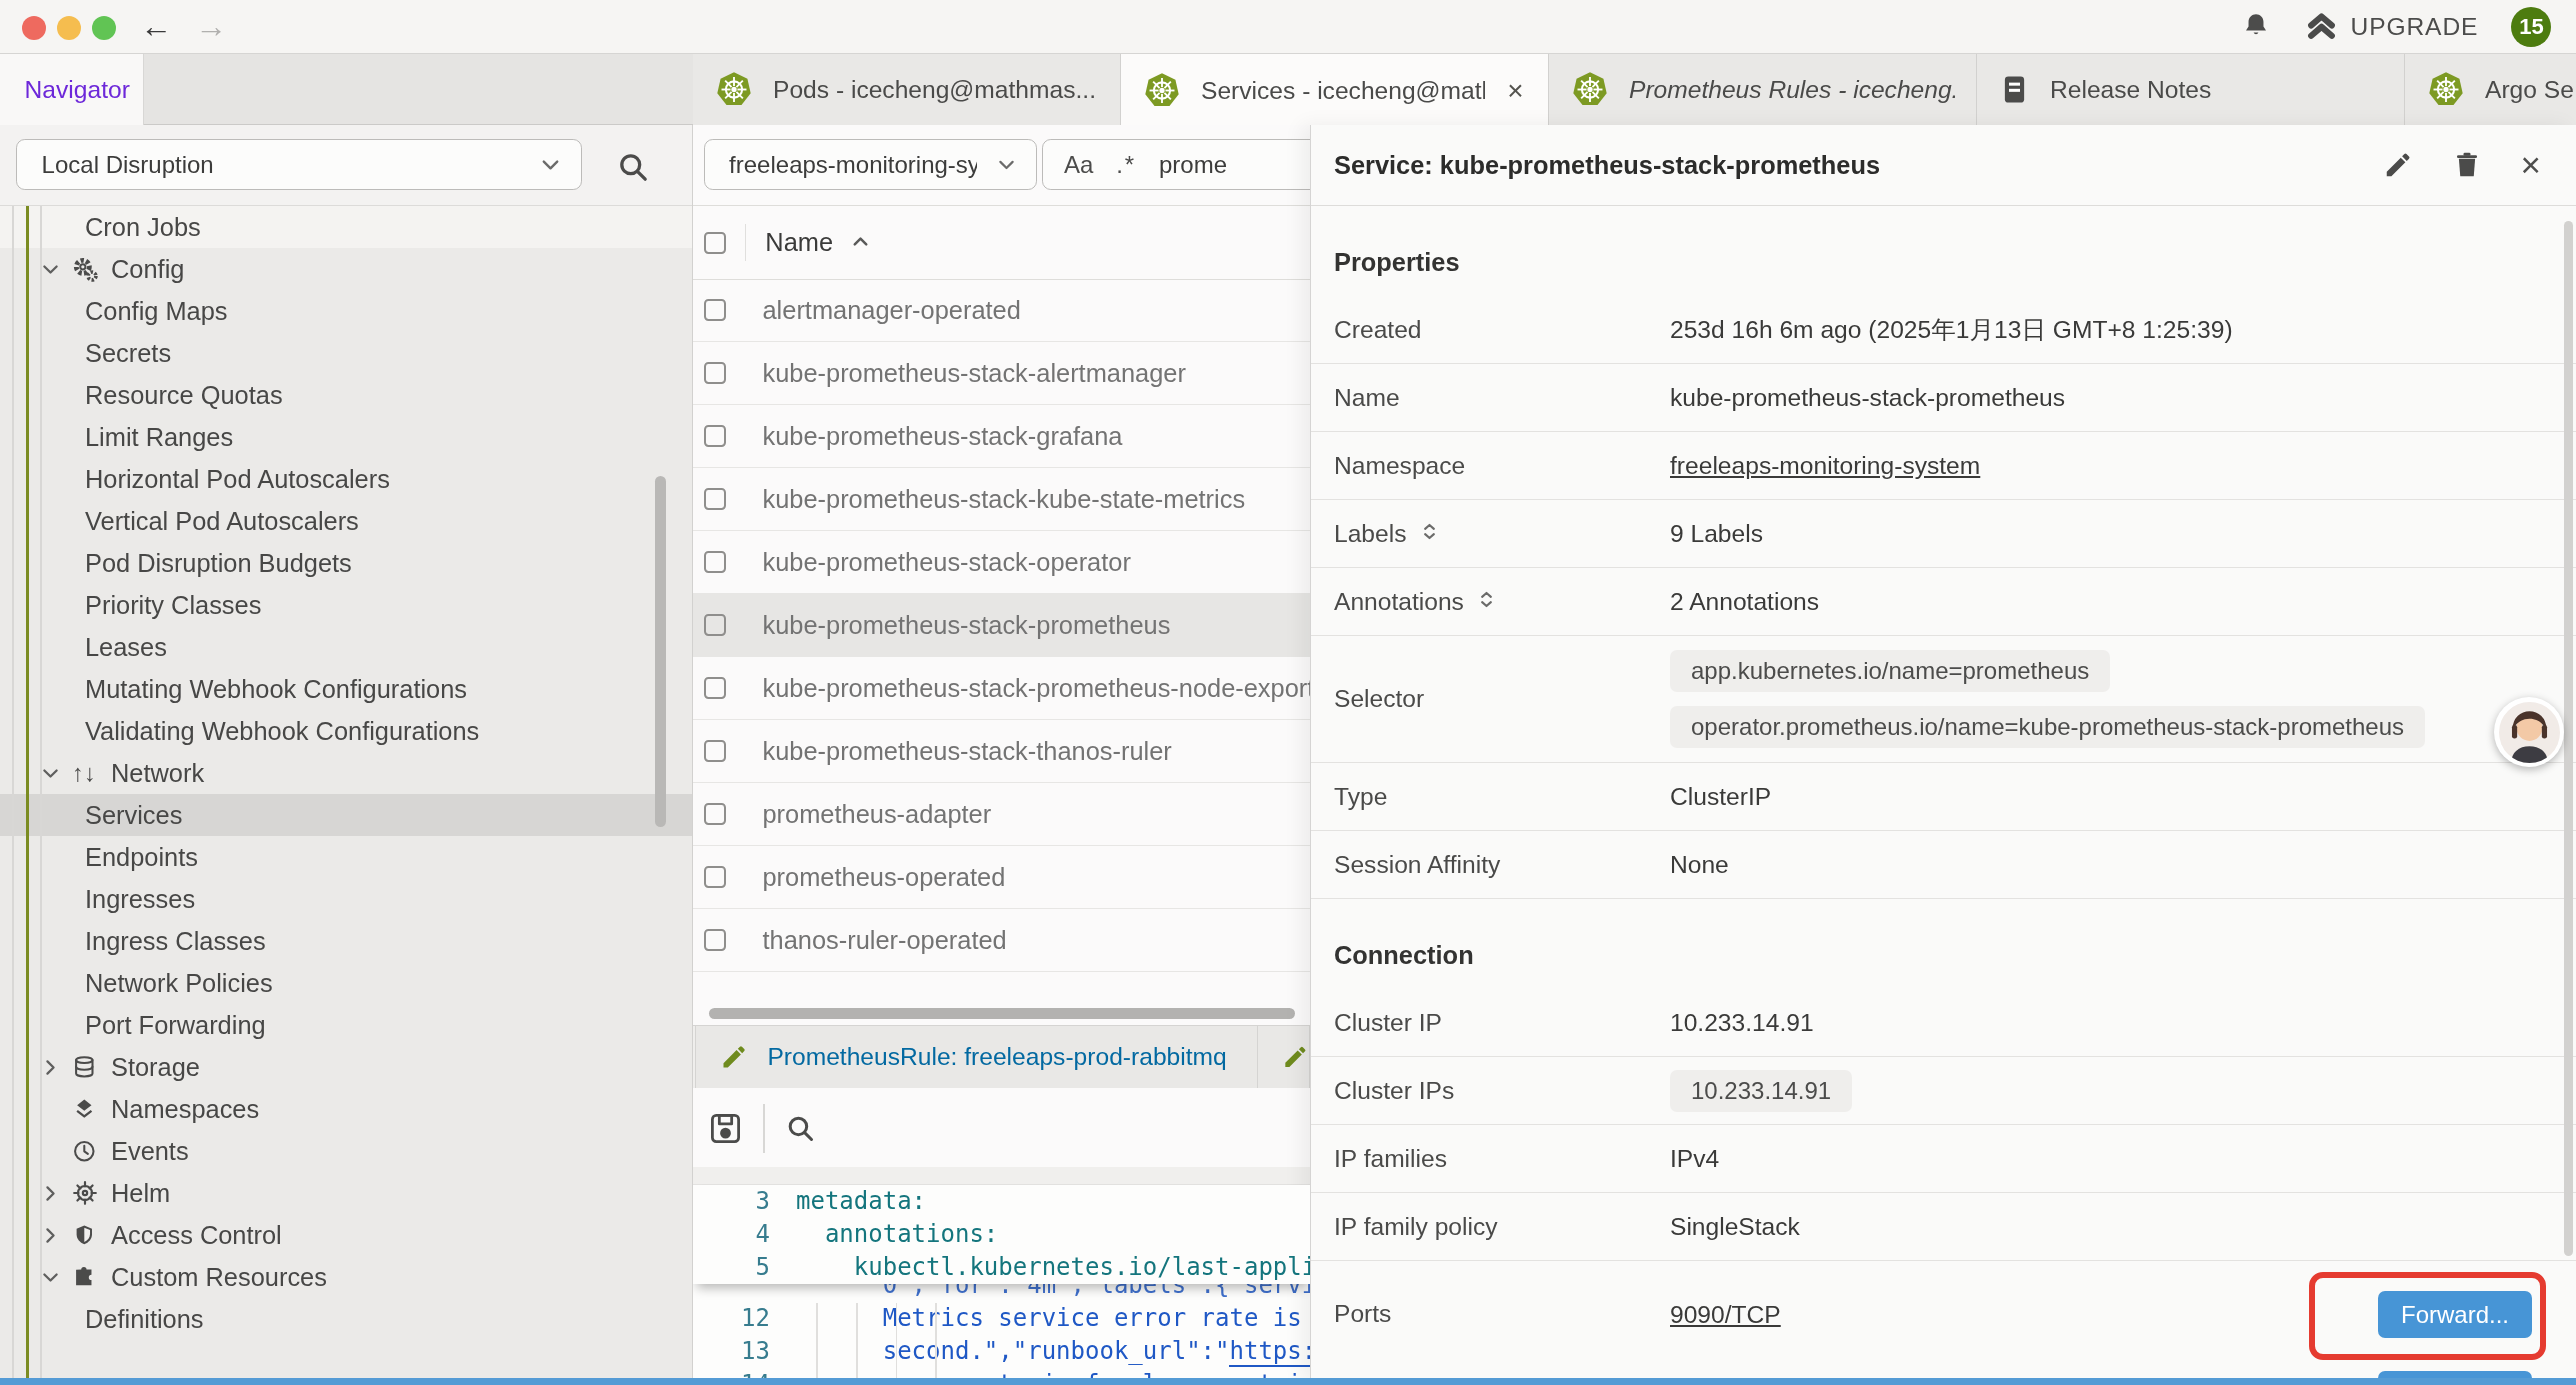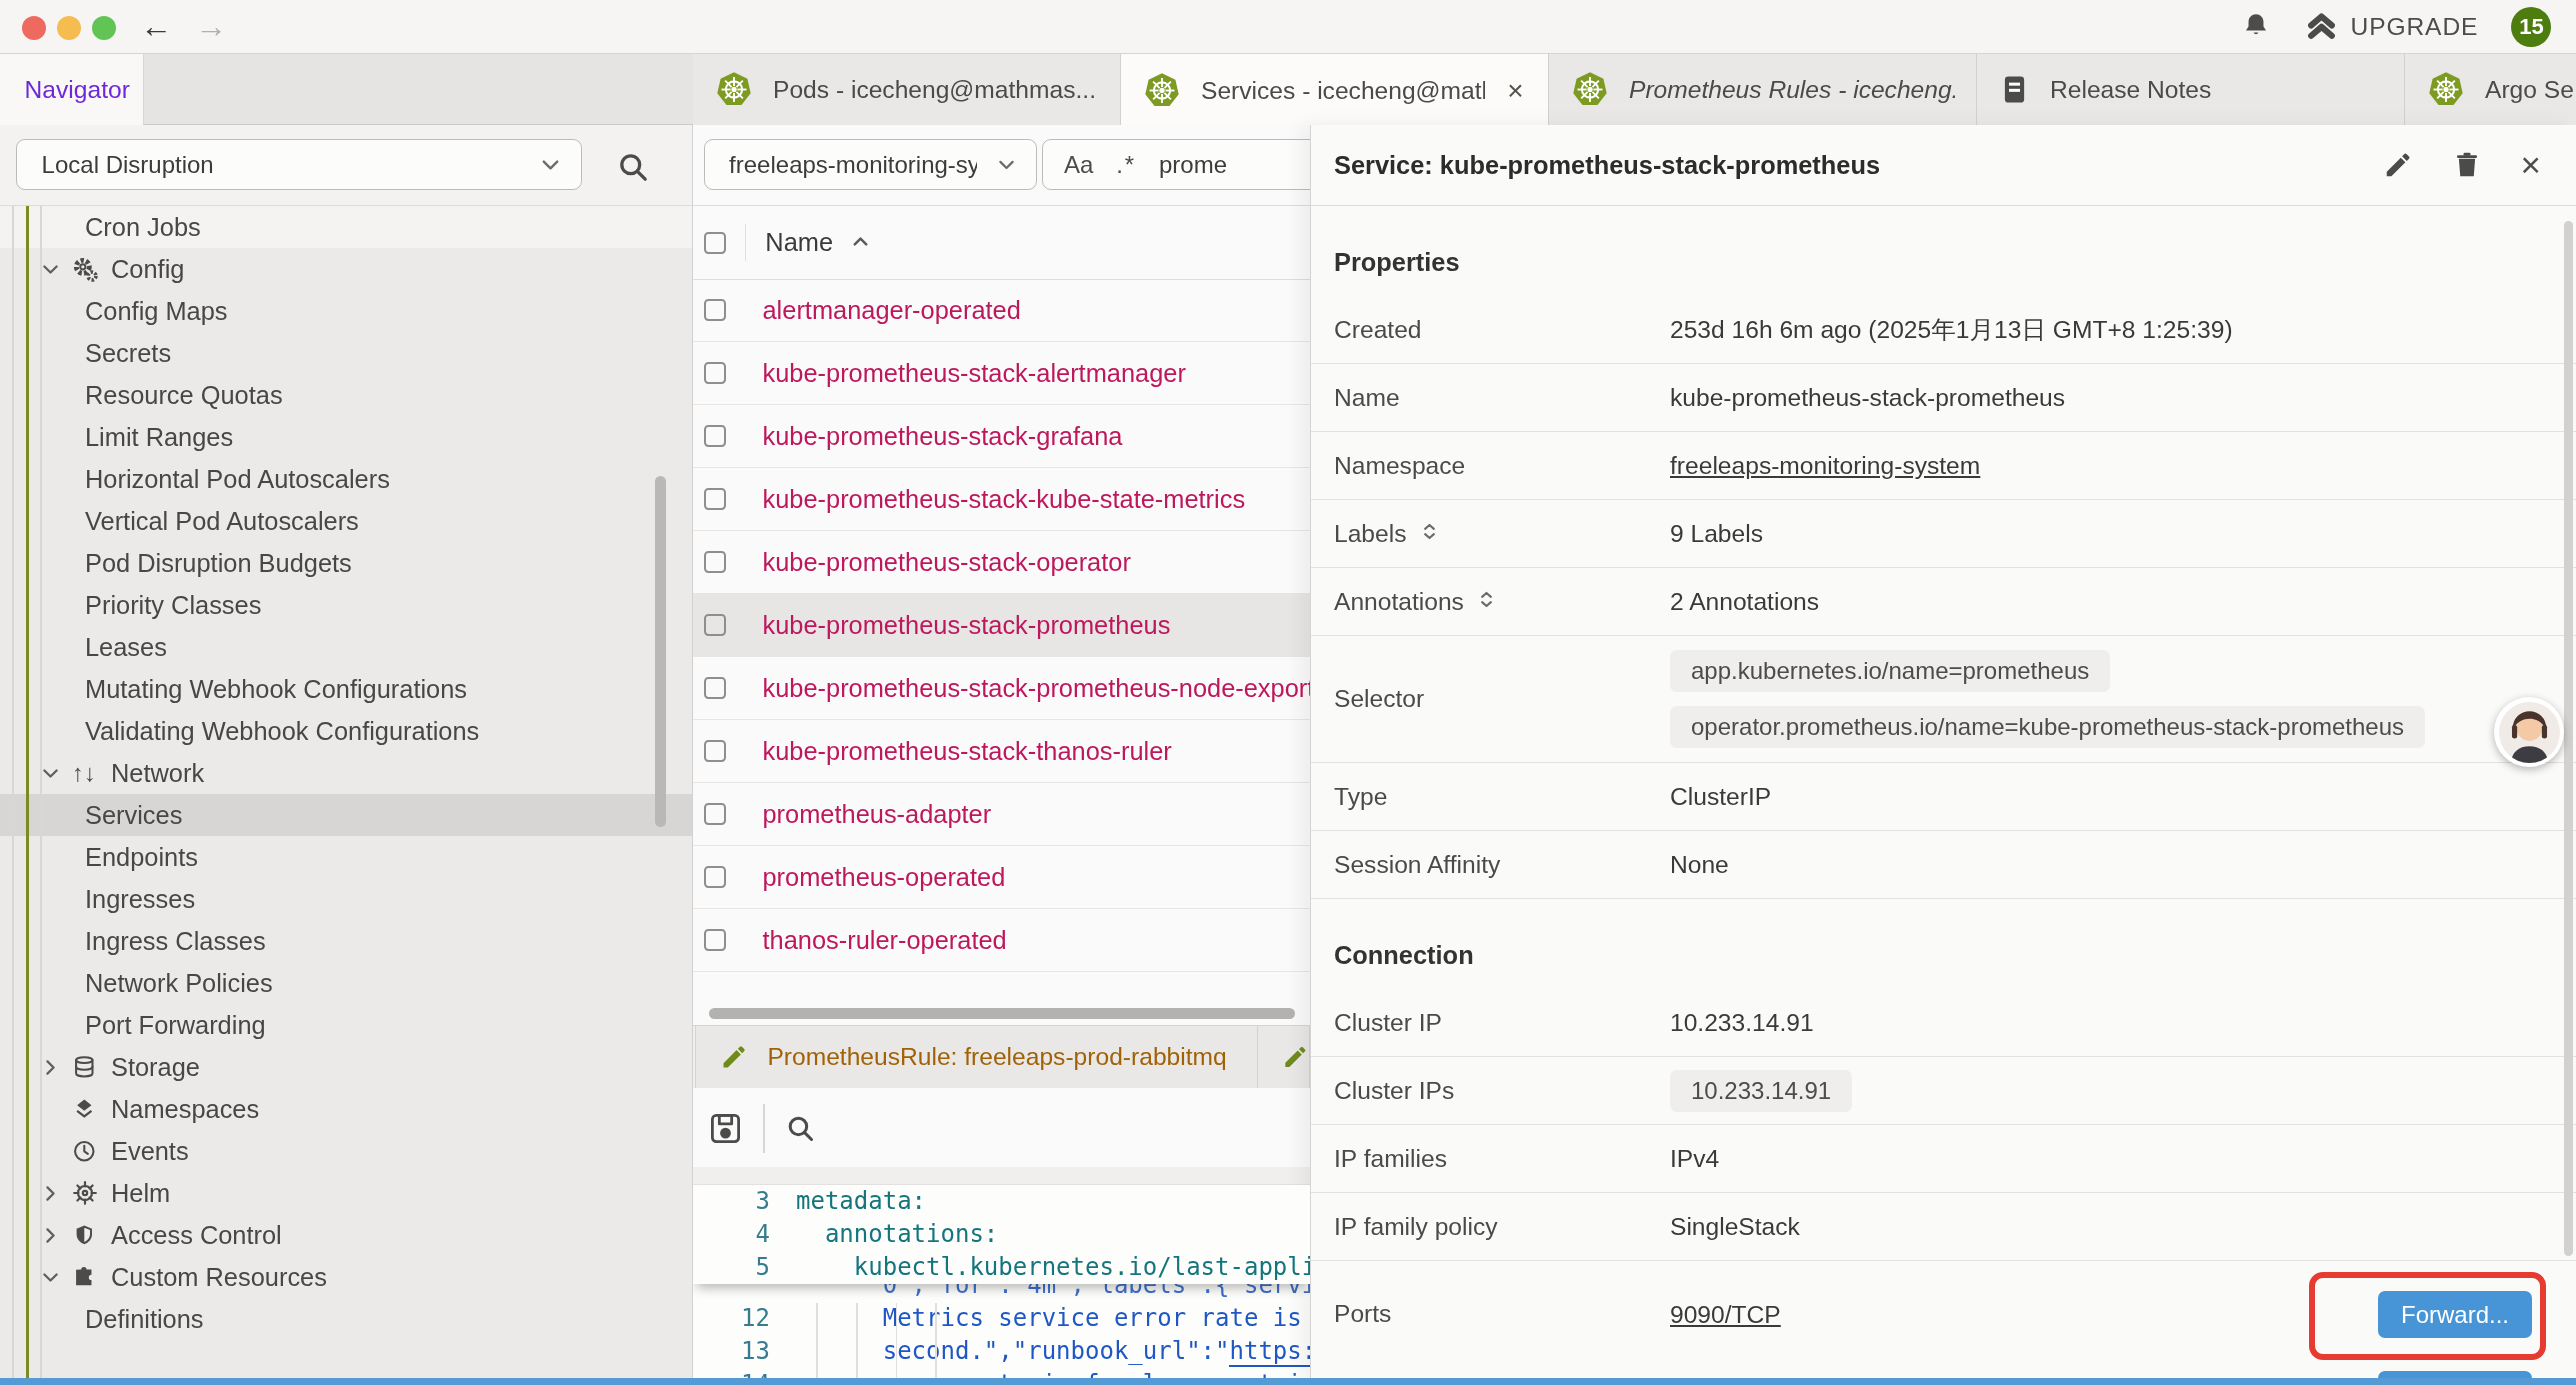--- a/index.html
+++ b/index.html
@@ -46,27 +46,27 @@
   .side-scroll { position:absolute; right:26px; top:351px; width:11.4px; height:351px; background:#b9b8b6; border-radius:6.1px; }
 
   
   .midpanel { position:absolute; left:693px; top:125px; width:617px; bottom:0; background:#fbfafa; overflow:hidden; }
   .mid-head { position:absolute; left:0; top:0; width:100%; height:81px; background:#fbfafa; border-bottom:1.8px solid #deddda; }
   .searchbox { position:absolute; left:349px; top:14px; width:298px; height:51px; border:1.8px solid #bcbbb9; border-radius:8.8px; background:#fcfcfb; display:flex; align-items:center; gap:23px; padding-left:21px; font-size:24px; color:#4c4c4b; }
   .thead { position:absolute; left:0; top:81px; width:100%; height:74px; border-bottom:1.8px solid #deddda; display:flex; align-items:center; }
   .cb { width:22px; height:22px; border:2.6px solid #8f8e8c; border-radius:4.4px; flex:0 0 auto; }
   .colsep { width:1.8px; height:37px; background:#e0dfdd; margin-left:19px; }
   .trows { position:absolute; left:0; top:154px; width:100%; }
-  .trow { height:63px; display:flex; align-items:center; border-bottom:1.8px solid #e7e6e4; font-size:25.4px; color:#be185d; white-space:nowrap; }
+  .trow { height:63px; display:flex; align-items:center; border-bottom:1.8px solid #e7e6e4; font-size:25.4px; color:#737373; white-space:nowrap; }
   .trow.selected { background:#e7e6e4; }
   .trow .cb { margin-left:10.5px; }
   .trow .nm { margin-left:37px; }
   .hscroll { position:absolute; left:16px; top:883px; width:586px; height:11.4px; background:#b3b2b0; border-radius:6.1px; }
   .btabs { position:absolute; left:0; top:900px; width:100%; height:63px; background:#efeeec; border-top:1.8px solid #d5d4d2; display:flex; }
-  .btab { height:100%; background:#e9e8e6; border-right:1.8px solid #d5d4d2; display:flex; align-items:center; gap:19px; padding-left:24.6px; font-size:24.6px; color:#a16207; overflow:hidden; white-space:nowrap; }
+  .btab { height:100%; background:#e9e8e6; border-right:1.8px solid #d5d4d2; display:flex; align-items:center; gap:19px; padding-left:24.6px; font-size:24.6px; color:#0369a1; overflow:hidden; white-space:nowrap; }
   .btab1 { margin-left:1.8px; width:580px; border-left:1.8px solid #d5d4d2; }
   .btab2 { width:53px; }
   .edit-toolbar { position:absolute; left:0; top:964px; width:100%; height:79px; background:#fbfafa; display:flex; align-items:center; }
   .tsep { width:1.8px; height:49px; background:#d8d7d5; margin:0 19px; }
   .strip { position:absolute; left:0; top:1042px; width:100%; height:17.5px; background:#f0efed; border-bottom:1.8px solid #e3e2e0; }
   .codearea { position:absolute; left:0; top:1060px; width:100%; bottom:0; background:#fdfdfc; font-family:"DejaVu Sans Mono","Liberation Mono",monospace; font-size:24px; }
   .codeline { height:33px; line-height:33px; white-space:pre; }
   .gut { display:inline-block; width:103px; text-align:right; padding-right:26px; color:#377c8e; }
   .tealtxt { color:#14757d; }
   .bluetxt { color:#1f58c5; }

